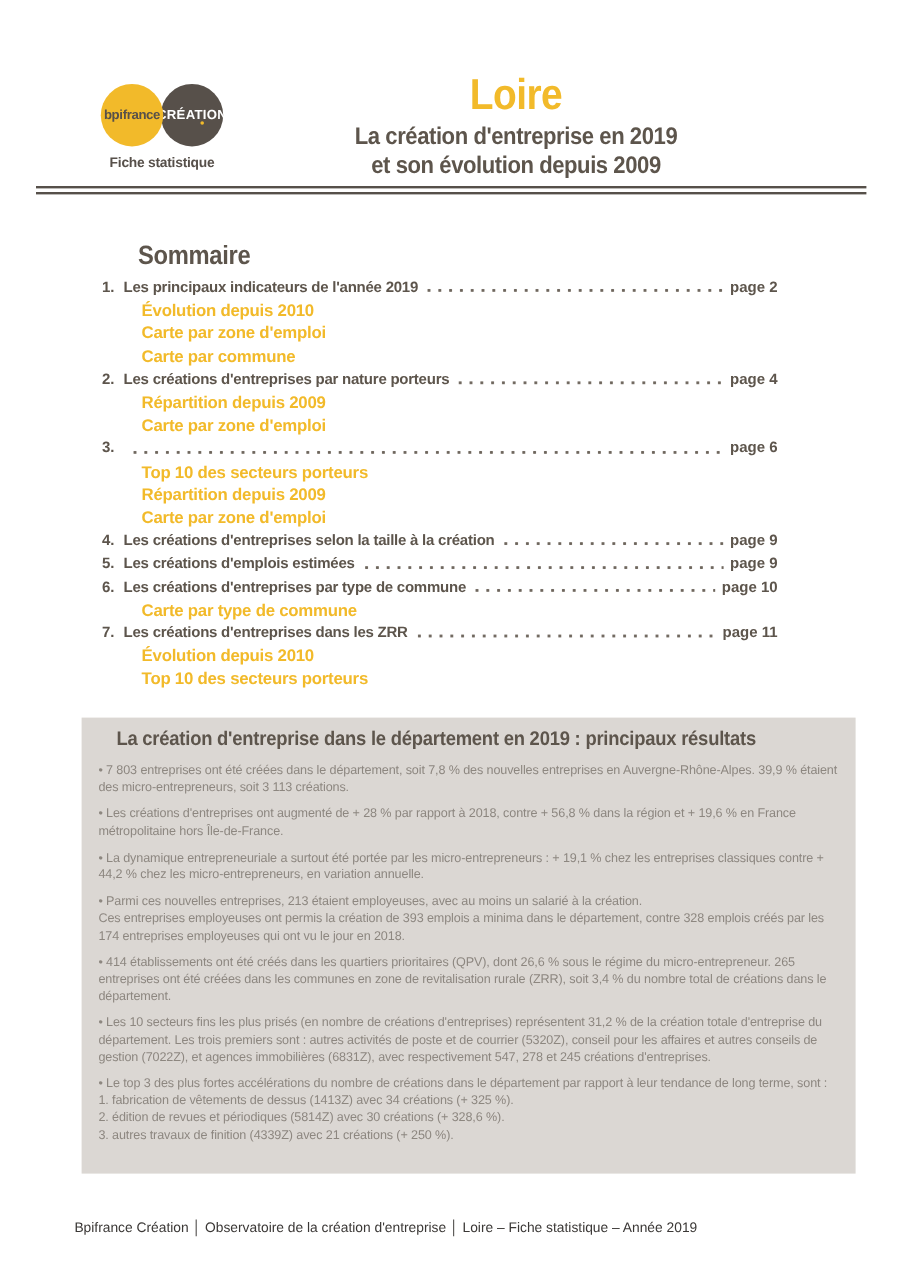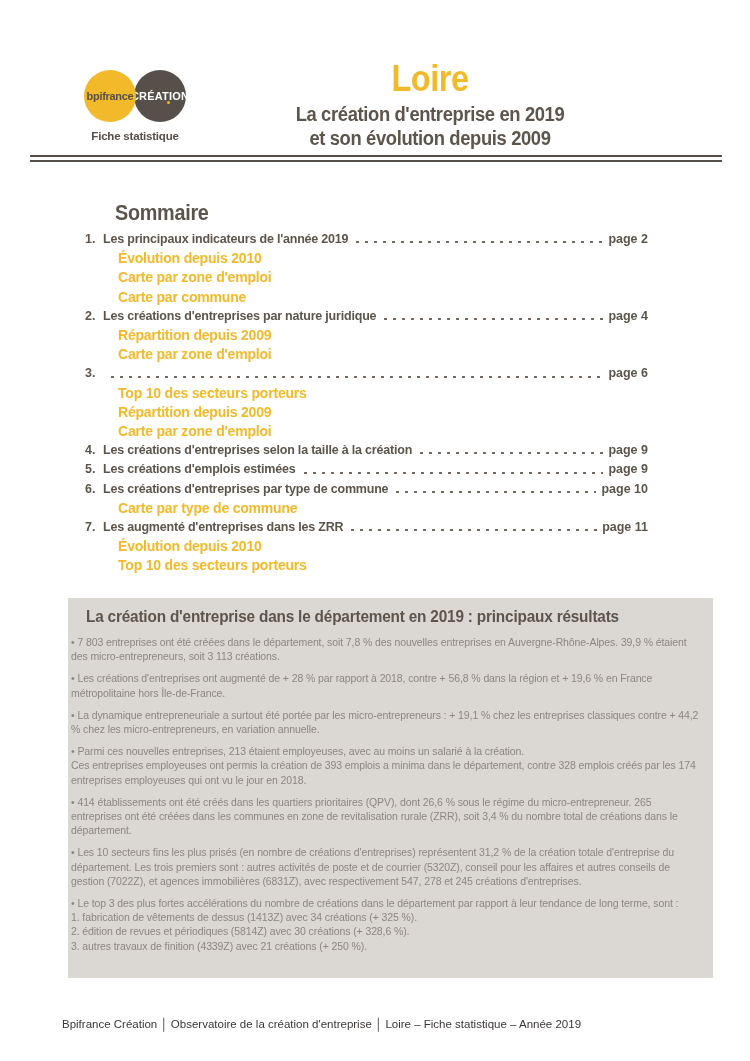--- a/index.html
+++ b/index.html
@@ -50,21 +50,21 @@
   .toc-label { color:#5D554C; font-size:12.5px; font-weight:bold; letter-spacing:-0.2px; white-space:nowrap; }
   .toc-leader { flex:1; margin:0 5px; align-self:stretch;
     background:radial-gradient(circle, #6E665D 1.1px, transparent 1.45px) left bottom 5px / 9px 4px repeat-x; }
   .toc-page { color:#5D554C; font-size:12.5px; font-weight:bold; flex:none; }
   .toc-subs { list-style:none; margin:0; padding:0 0 0 33px; }
   .toc-sub { color:#F2BA2A; font-size:14px; font-weight:bold; line-height:19.2px; letter-spacing:-0.2px; cursor:pointer; }
 
   
   .results {
     position:absolute; top:598px; left:68px; width:645px; height:380px;
-    background:#DBD7D3; box-sizing:border-box; padding:7px 12px 10px 3px; overflow:hidden;
+    background:#DBD7D3; box-sizing:border-box; padding:7px 12px 10px 14px; overflow:hidden;
   }
   .results-heading {
     margin:2px 0 9px 15px; color:#5D554C; font-size:16.5px; font-weight:bold;
     letter-spacing:-0.2px; transform:scaleX(0.93); transform-origin:left; white-space:nowrap;
   }
   .box-par {
     margin:0 0 8px 0; color:#8D8780; font-size:10.5px; line-height:14.2px;
     letter-spacing:-0.1px; white-space:pre-line;
   }
 
@@ -113,21 +113,21 @@
           </div>
           <ul class="toc-subs">
             <li class="toc-sub">Évolution depuis 2010</li>
             <li class="toc-sub">Carte par zone d'emploi</li>
             <li class="toc-sub">Carte par commune</li>
           </ul>
         </li>
         <li>
           <div class="toc-row">
             <span class="toc-num">2.</span>
-            <span class="toc-label">Les créations d'entreprises par nature juridique</span>
+            <span class="toc-label">Les créations d'entreprises par nature porteurs</span>
             <span class="toc-leader"></span>
             <span class="toc-page">page 4</span>
           </div>
           <ul class="toc-subs">
             <li class="toc-sub">Répartition depuis 2009</li>
             <li class="toc-sub">Carte par zone d'emploi</li>
           </ul>
         </li>
         <li>
           <div class="toc-row">
@@ -164,21 +164,21 @@
             <span class="toc-leader"></span>
             <span class="toc-page">page 10</span>
           </div>
           <ul class="toc-subs">
             <li class="toc-sub">Carte par type de commune</li>
           </ul>
         </li>
         <li>
           <div class="toc-row">
             <span class="toc-num">7.</span>
-            <span class="toc-label">Les augmenté d'entreprises dans les ZRR</span>
+            <span class="toc-label">Les créations d'entreprises dans les ZRR</span>
             <span class="toc-leader"></span>
             <span class="toc-page">page 11</span>
           </div>
           <ul class="toc-subs">
             <li class="toc-sub">Évolution depuis 2010</li>
             <li class="toc-sub">Top 10 des secteurs porteurs</li>
           </ul>
         </li>
       </ol>
   </nav>

